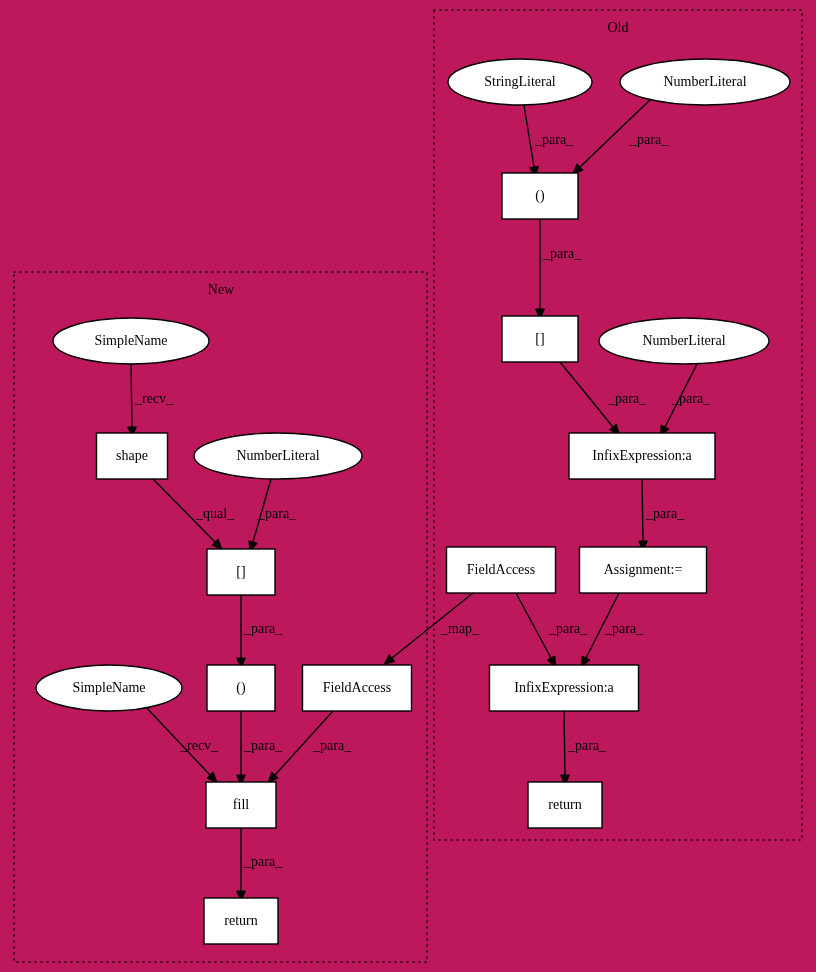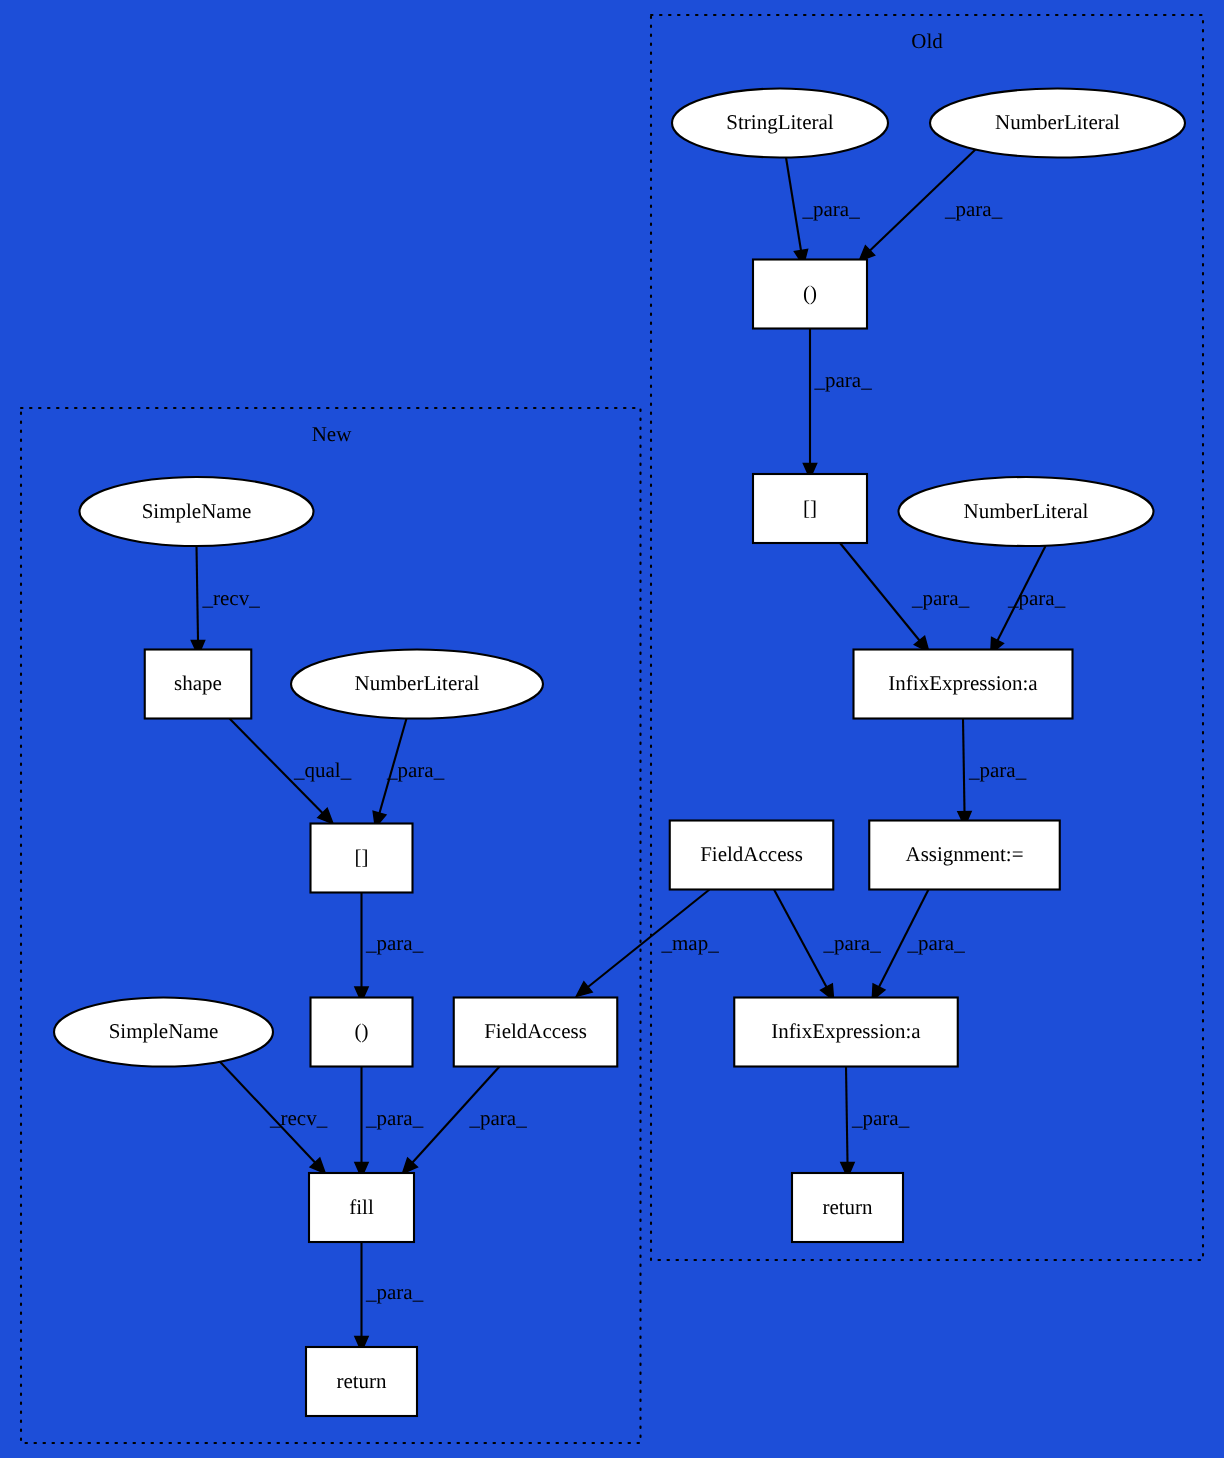--- a/index.html
+++ b/index.html
@@ -5,21 +5,21 @@
 <style>
   html, body {
     margin: 0;
     padding: 0;
     background: #ffffff;
   }
   #stage {
     position: relative;
     width: 816px;
     height: 972px;
-    background: #1d4ed8;
+    background: #be185d;
     font-family: "Liberation Serif", "DejaVu Serif", serif;
     overflow: hidden;
   }
   #graph-svg {
     position: absolute;
     left: 0; top: 0;
     width: 816px;
     height: 972px;
   }
   .cluster-box {

